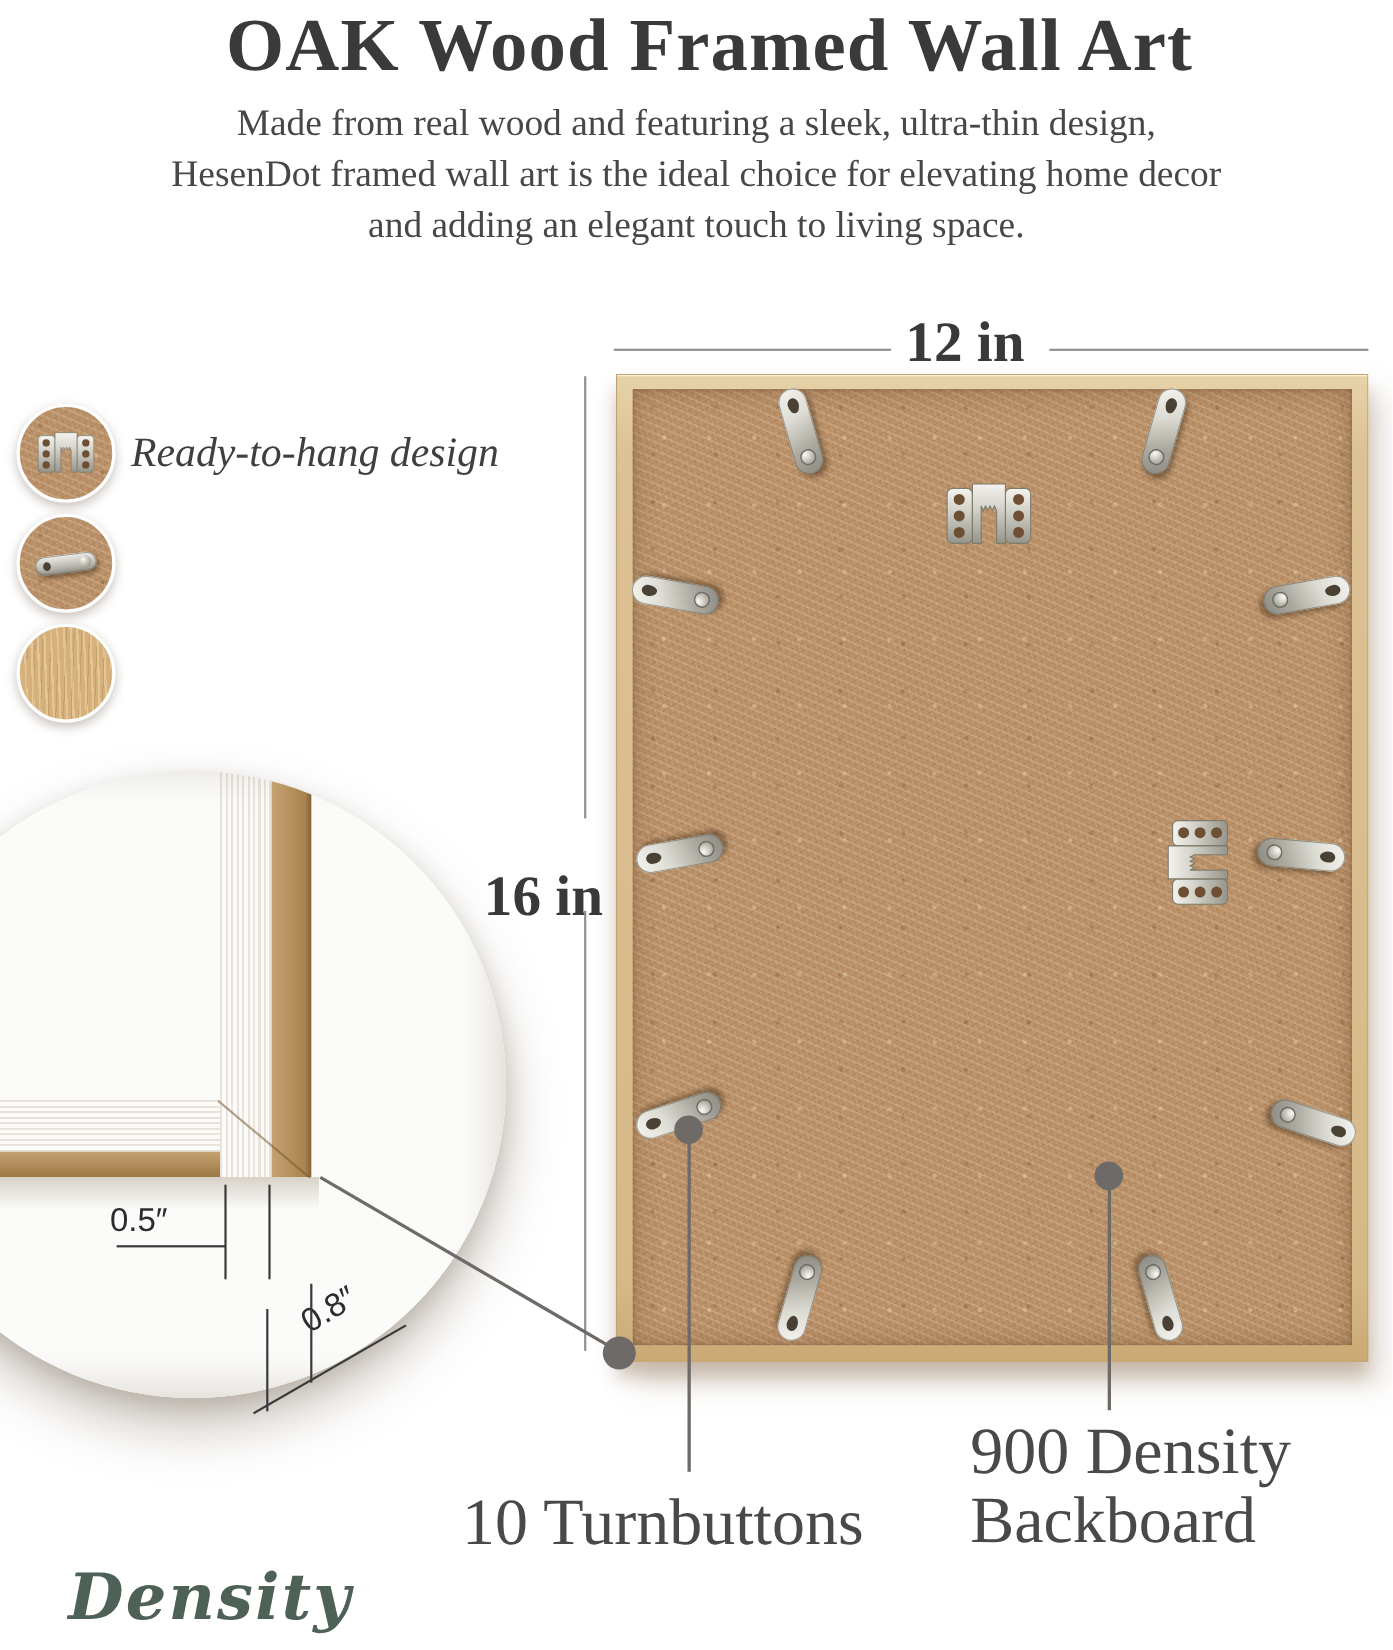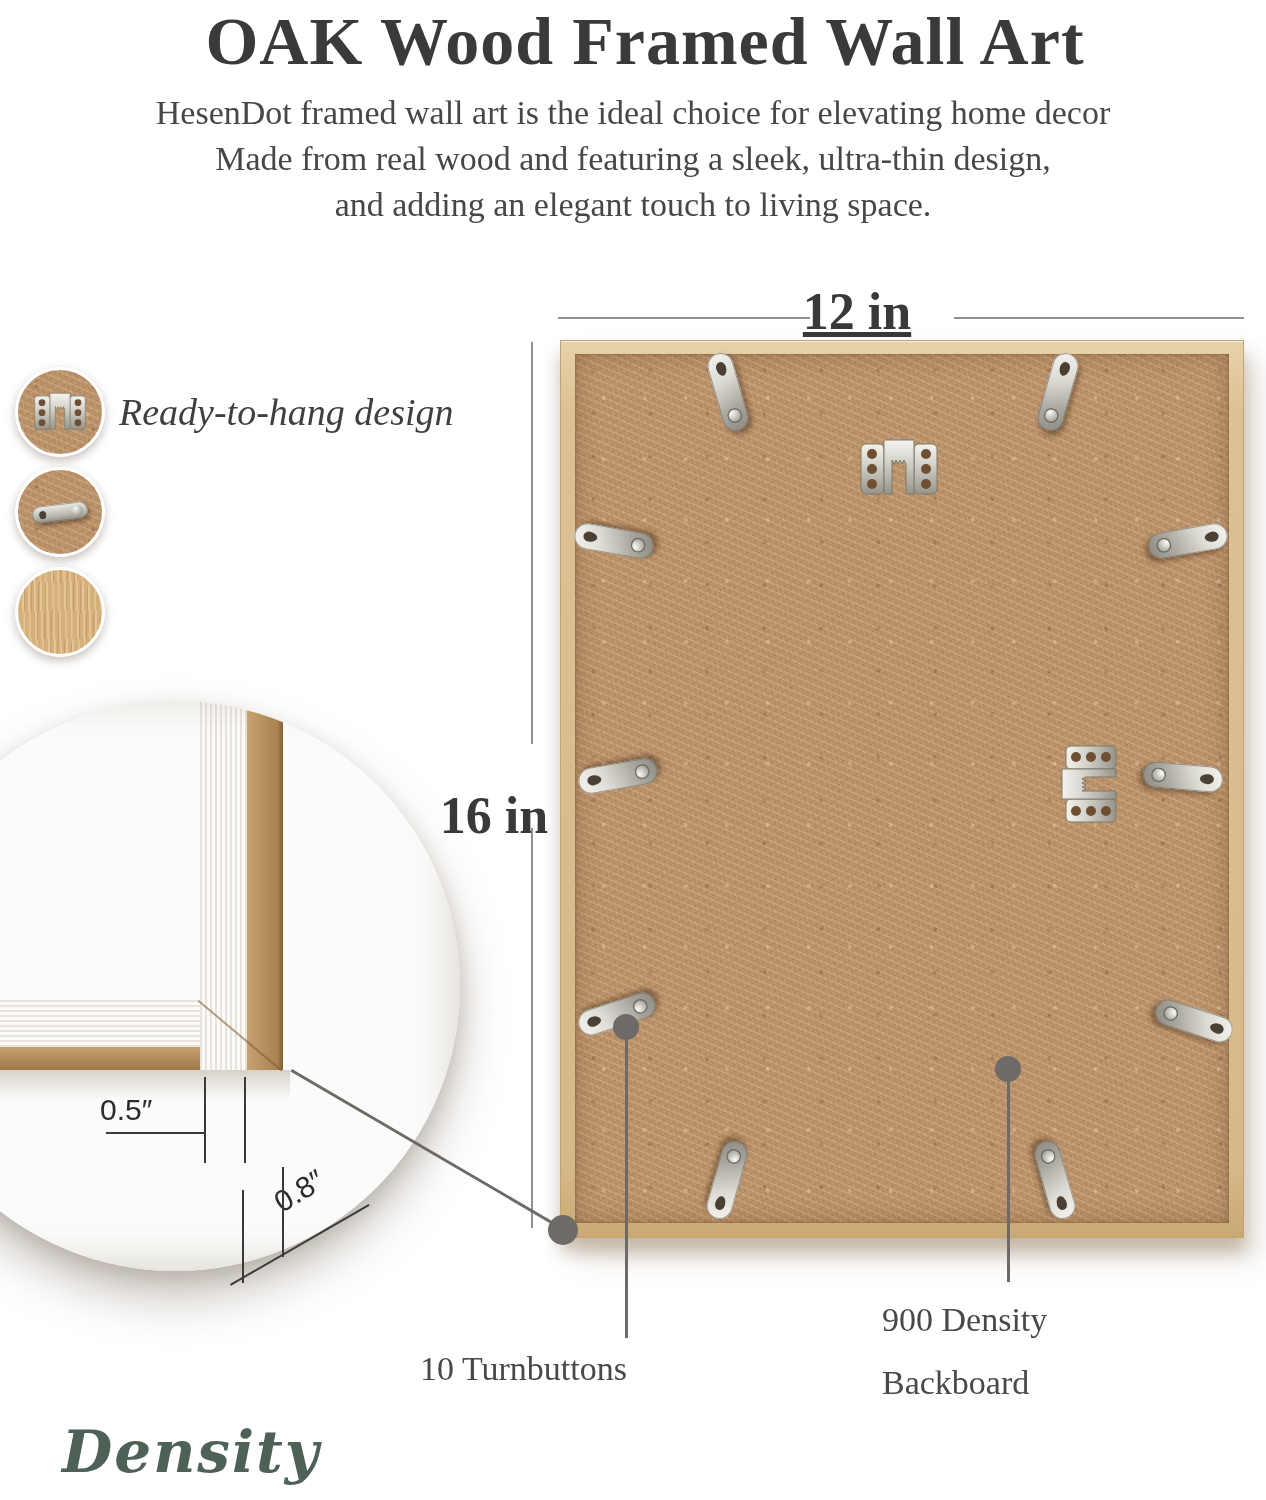--- a/index.html
+++ b/index.html
@@ -54,21 +54,21 @@
   .tb::after{content:"";position:absolute;bottom:8px;left:50%;transform:translateX(-50%);
       width:15px;height:15px;border-radius:50%;
       background:radial-gradient(circle at 35% 30%,#fbfaf6,#b6b5ac 55%,#7f7e75);
       box-shadow:inset 0 0 0 1.5px #6f6e65;}
 
   
   .dot{position:absolute;border-radius:50%;background:#6e6a68;}
   .cline{position:absolute;background:#6e6a68;}
   .thin{position:absolute;background:#3a3a3a;}
 
-  .callout-label{position:absolute;font-size:34px;color:#494949;}
+  .callout-label{position:absolute;font-size:60px;color:#494949;}
 
   
   #zoom-circle{position:absolute;left:-110px;top:701px;width:570px;height:570px;border-radius:50%;
       background:#fcfcfb;overflow:hidden;z-index:2;
       box-shadow:0 26px 48px rgba(110,95,75,.38), 0 8px 20px rgba(120,105,85,.22);}
   #mat{position:absolute;inset:0;background:#fbfbfa;
       box-shadow:inset -14px -14px 34px rgba(175,165,145,.30), inset 10px 10px 30px rgba(190,182,165,.18);}
   .bar-v{position:absolute;left:310px;top:0;width:47px;height:369px;
       background:linear-gradient(90deg,#e4ca9e 0%,#d7b987 60%,#d0ae7a 100%);}
   .bar-v-side{position:absolute;left:357px;top:0;width:36px;height:369px;
@@ -93,22 +93,22 @@
 
   svg{display:block;}
 </style>
 </head>
 <body>
 
 <div id="page">
 
   <div class="title">OAK Wood Framed Wall Art</div>
   <div class="desc">
+    <div>Made from real wood and featuring a sleek, ultra-thin design,</div>
     <div>HesenDot framed wall art is the ideal choice for elevating home decor</div>
-    <div>Made from real wood and featuring a sleek, ultra-thin design,</div>
     <div>and adding an elegant touch to living space.</div>
   </div>
 
   <div class="feat-row" style="top:369px;font-style:italic;">
     <div class="feat-circle tex-mdf">
       <svg width="52" height="40" viewBox="0 0 78 60" style="position:absolute;left:16px;top:22px;">
         <defs>
             <linearGradient id="m1" x1="0" y1="0" x2="0" y2="1">
           <stop offset="0" stop-color="#f4f3ef"></stop>
               <stop offset="0.45" stop-color="#cfcec6"></stop>
@@ -139,21 +139,21 @@
         <div style="position:absolute;right:5px;top:3px;width:11px;height:11px;border-radius:50%;
                     background:radial-gradient(circle at 35% 30%,#fbfaf6,#b6b5ac 55%,#7f7e75);"></div>
       </div>
     </div>
   </div>
 
   <div class="feat-row" style="top:569px;">
     <div class="feat-circle tex-oak"></div>
   </div>
 
-  <div class="dim-text" style="left:791px;top:282px;width:132px;text-align:center;text-decoration:underline;">12 in</div>
+  <div class="dim-text" style="left:823px;top:282px;width:132px;text-align:left;">12 in</div>
   <div class="dim-line" style="left:558px;top:317px;width:252px;height:2px;"></div>
   <div class="dim-line" style="left:954px;top:317px;width:290px;height:2px;"></div>
 
   <div class="dim-text" style="left:430px;top:758px;width:128px;text-align:center;margin-top:28px;">16 in</div>
   <div class="dim-line" style="left:531px;top:342px;width:2px;height:402px;"></div>
   <div class="dim-line" style="left:531px;top:828px;width:2px;height:400px;"></div>
 
   <div id="frame">
     <div id="backboard" class="tex-mdf"></div>
 

